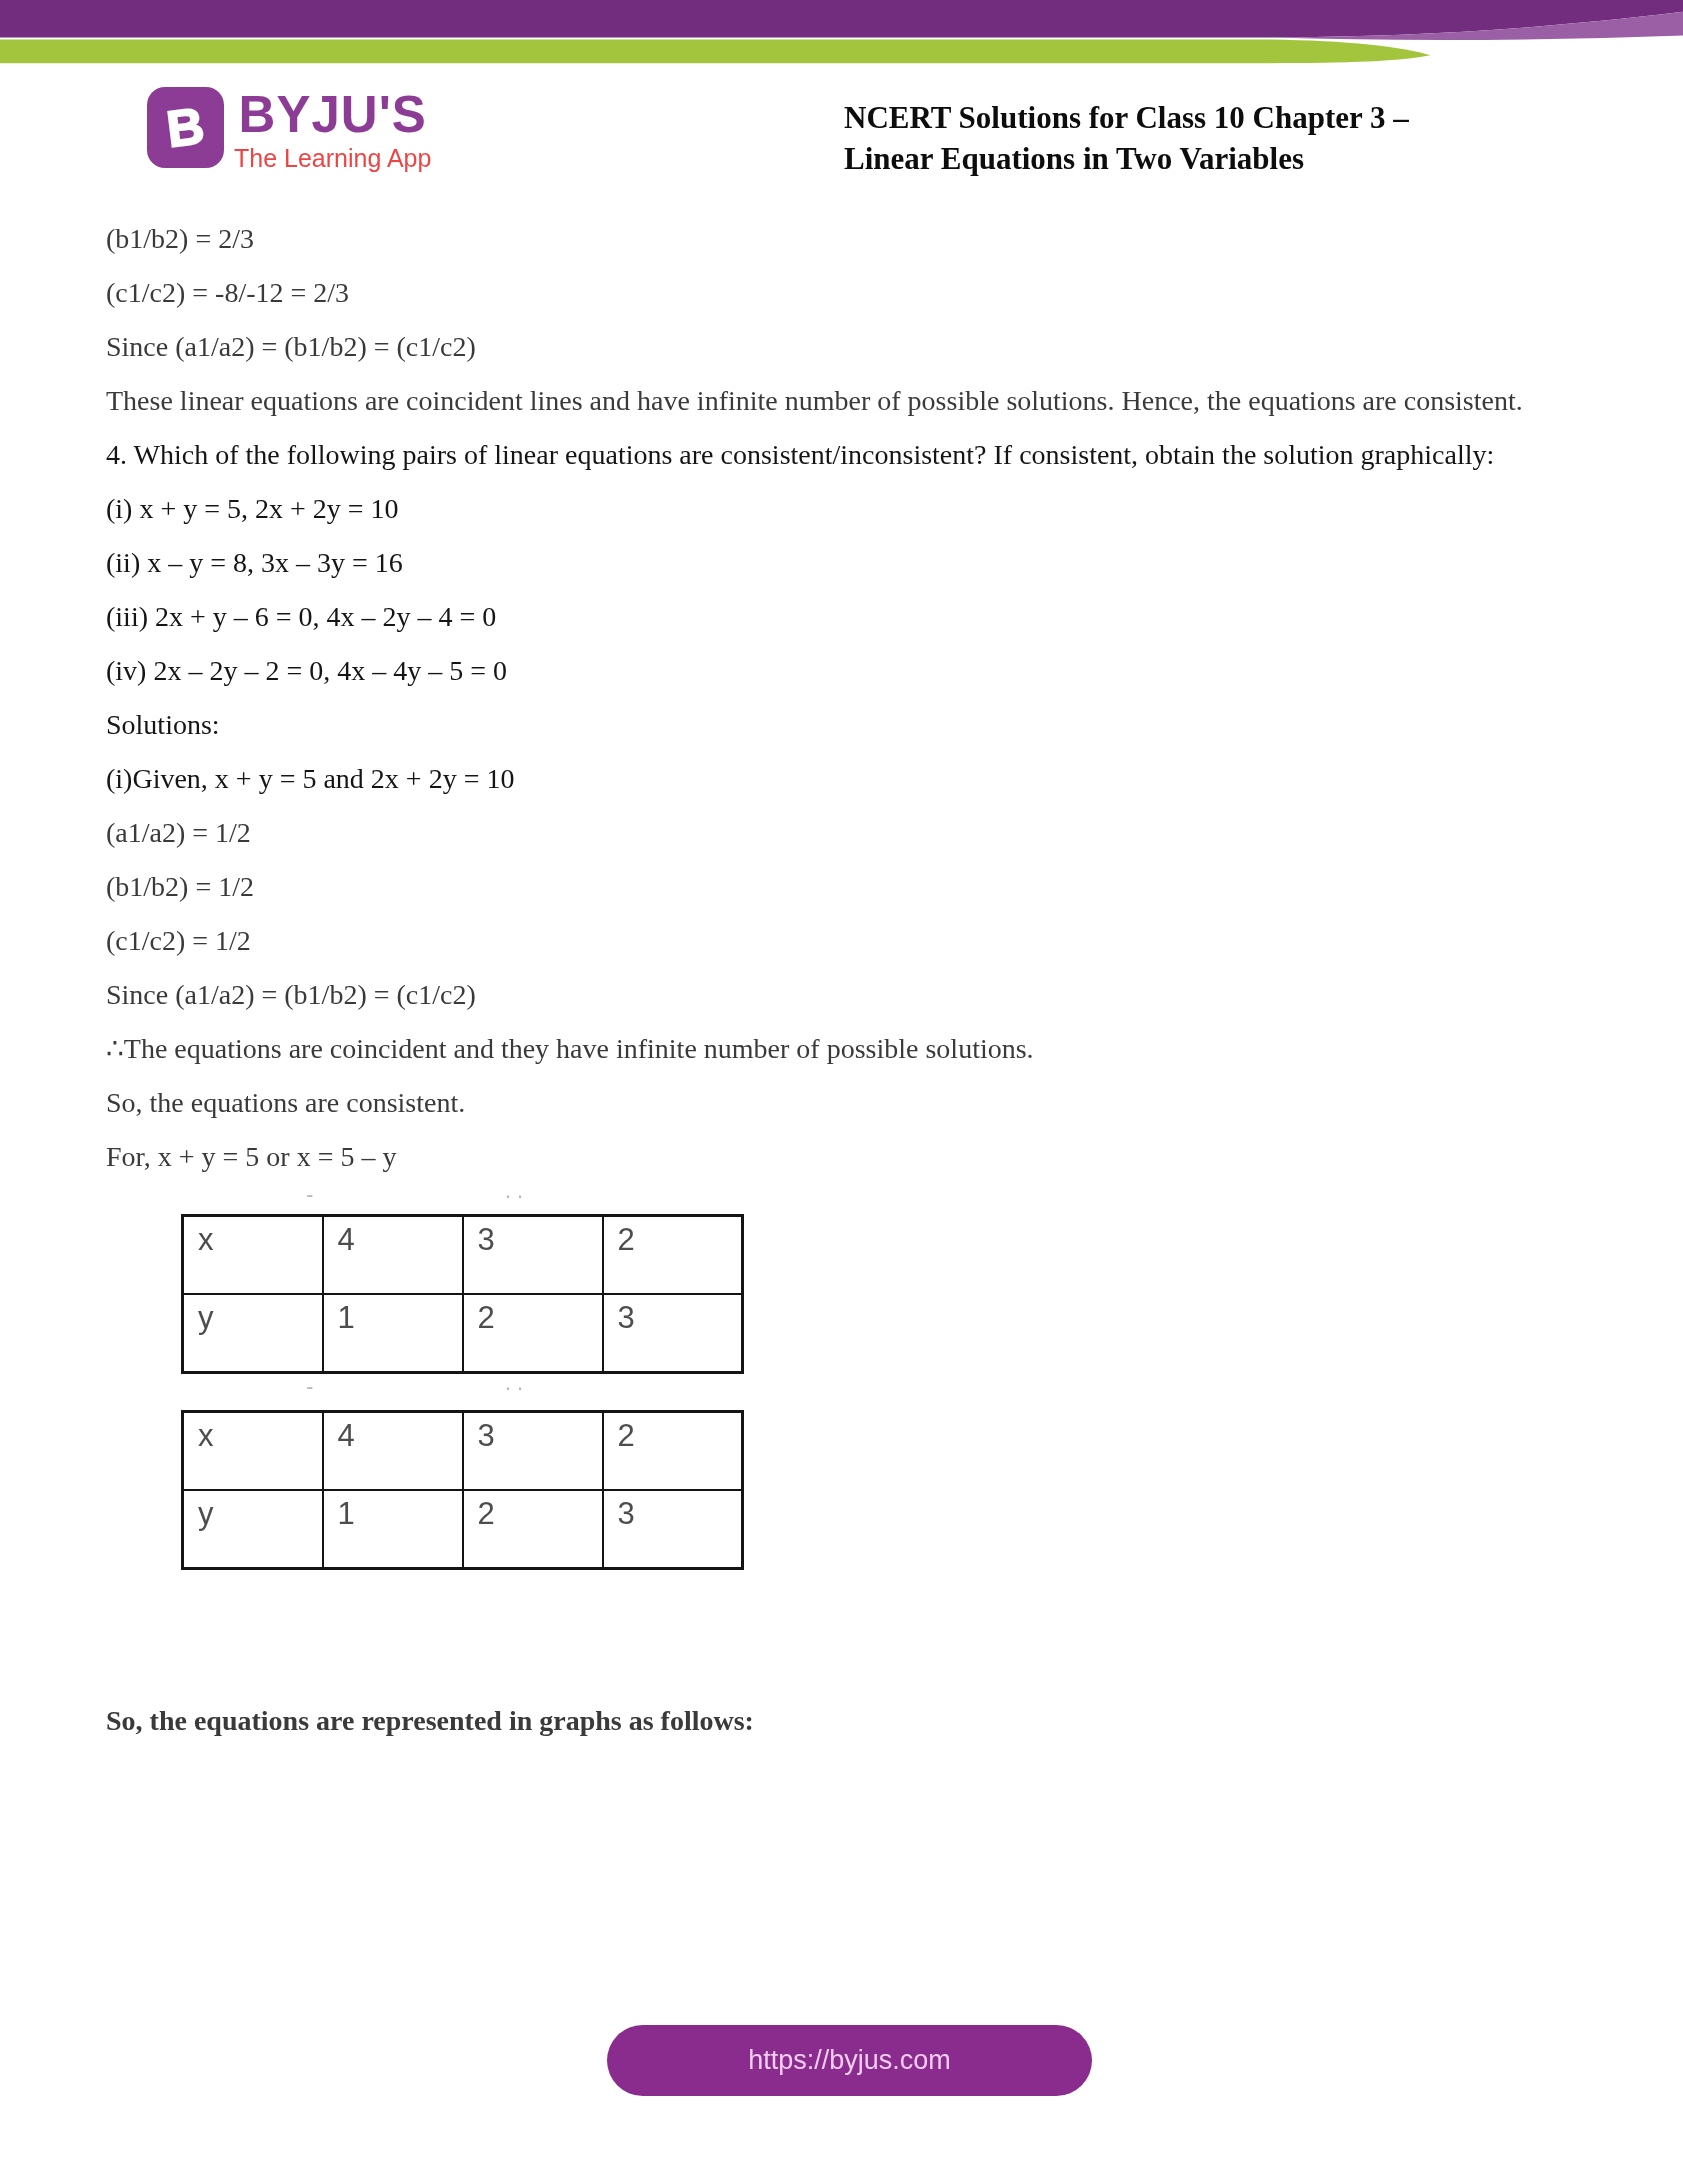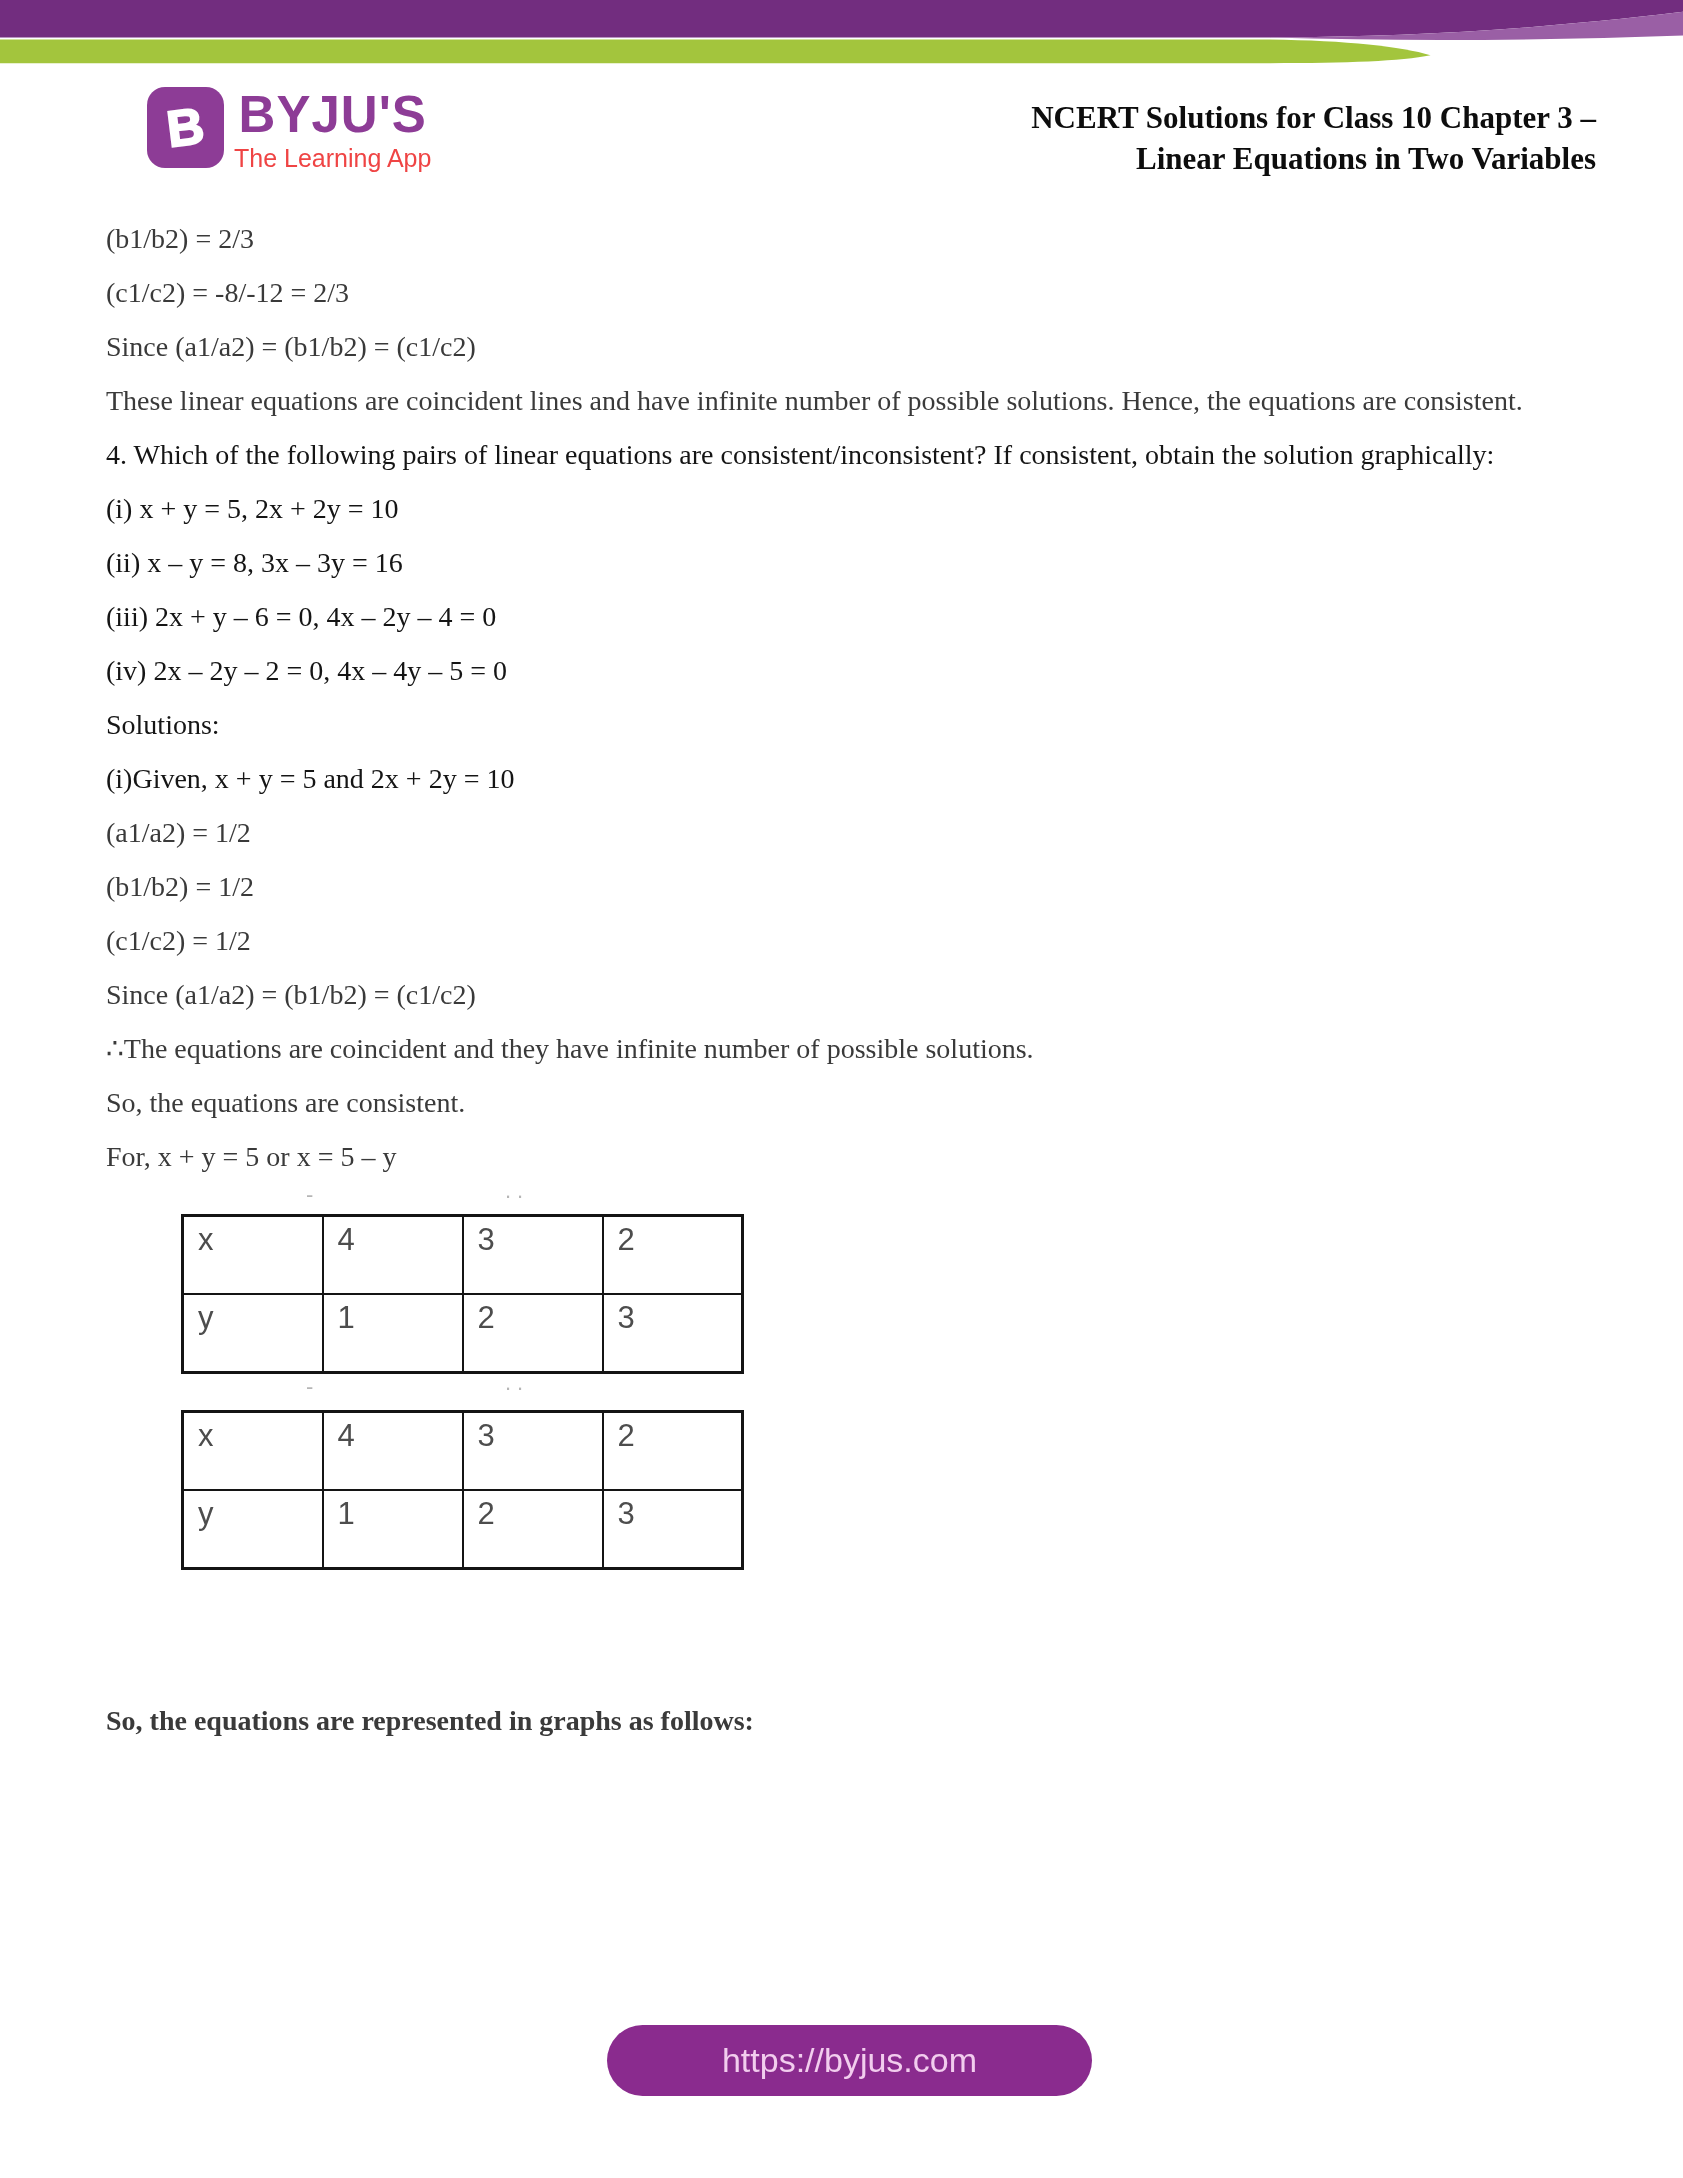--- a/index.html
+++ b/index.html
@@ -32,21 +32,20 @@
     font-weight:bold;font-size:51px;line-height:55px;
     color:#8d3c96;letter-spacing:1px;text-align:center;
   }
   .brand-tag{
     font-family:"Liberation Sans", sans-serif;
     font-size:25px;line-height:28px;color:#ef4444;margin-top:2px;
   }
   
   .doc-title{
     position:absolute;top:97px;right:87px;width:752px;
-    text-align:right;
     font-weight:bold;font-size:31px;line-height:41px;
     color:#0d0d0d;
   }
   
   .content{
     position:absolute;top:222px;left:106px;width:1431px;
     font-size:28px;line-height:34px;color:#3a3a3a;
   }
   .content p{margin:0 0 20px 0;}
   .content p.b{font-weight:normal;color:#151515;}
@@ -78,21 +77,21 @@
   
   .footer-pill{
     position:absolute;top:2025px;left:607px;
     width:485px;height:71px;border-radius:36px;
     background:#8a2b8e;
     display:flex;align-items:center;justify-content:center;
     cursor:pointer;
   }
   .footer-pill span{
     font-family:"Liberation Sans", sans-serif;
-    font-size:34px;color:#f2cdee;
+    font-size:27px;color:#f2cdee;
   }
 </style>
 </head>
 <body>
 
 <div class="page">
 
   <svg class="banner" viewBox="0 0 1700 80" preserveAspectRatio="none">
     <path d="M0 40 H1280 C1360 41 1415 47 1445 56 C1415 62 1360 64 1280 64 H0 Z" fill="#a3c53d"></path>
     <path d="M0 0 H1700 L1700 12 C1550 30 1430 37 1280 38 L0 38 Z" fill="#722d7f"></path>

